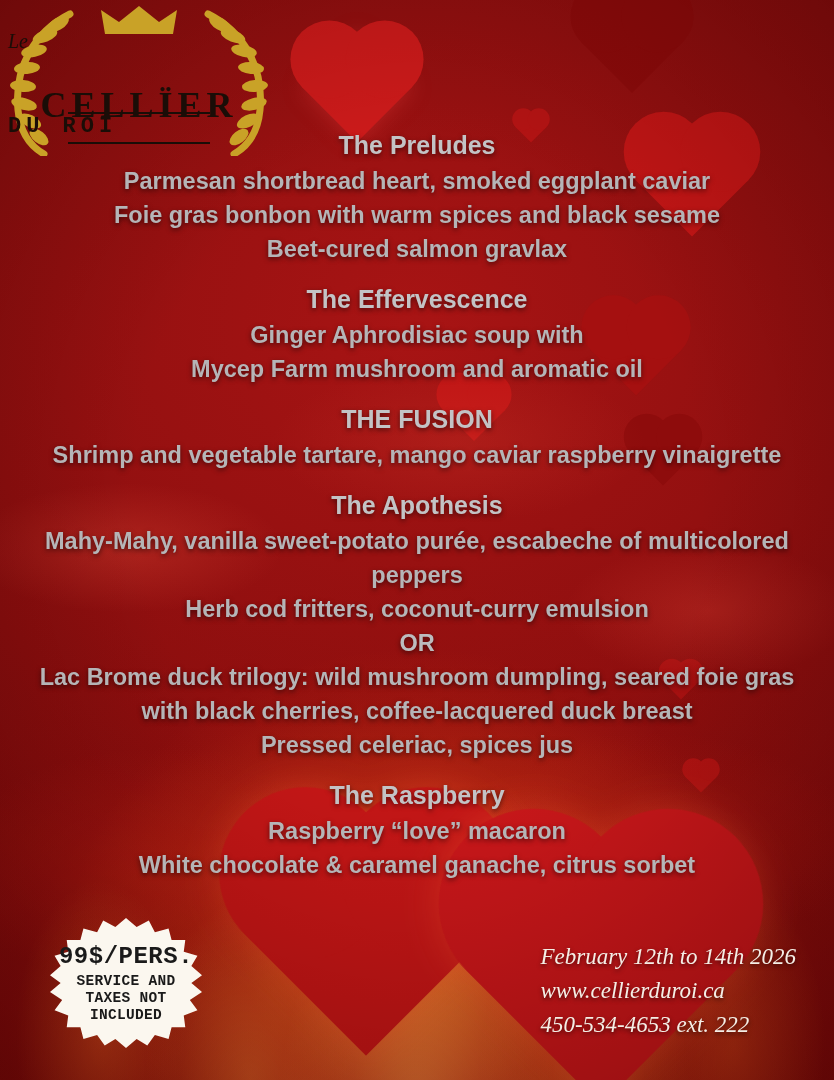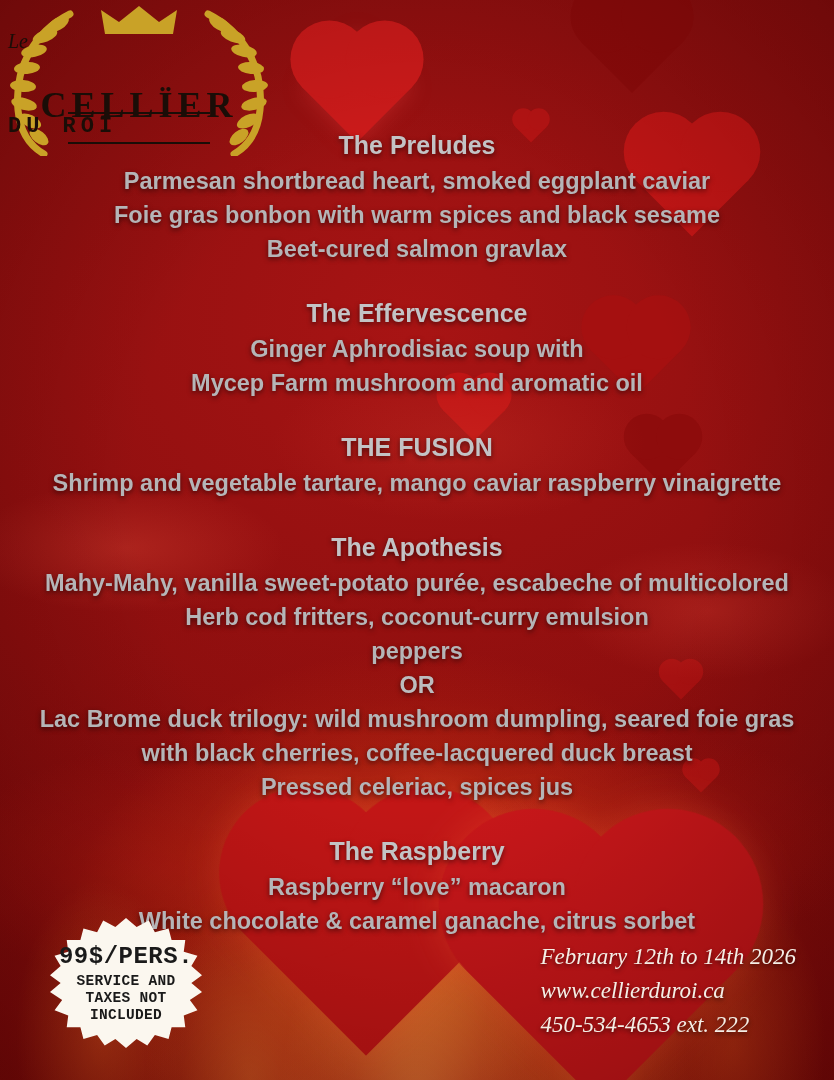--- a/index.html
+++ b/index.html
@@ -122,21 +122,21 @@
   
   .menu {
     position: absolute;
     left: 0; right: 0; top: 128px;
     text-align: center;
     color: #b9b9bb;
     font-weight: bold;
     text-shadow: 0 2px 5px rgba(0,0,0,0.55);
   }
   .section { margin-bottom: 0; }
-  .section + .section { margin-top: 30px; }
+  .section + .section { margin-top: 16px; }
   .sec-title {
     font-size: 25px;
     line-height: 34px;
     color: #c3c3c5;
     margin-bottom: 2px;
   }
   .sec-line {
     font-size: 23.5px;
     line-height: 34px;
     color: #b5b5b7;
@@ -281,22 +281,22 @@
     </div>
 
     <div class="section">
       <div class="sec-title">THE FUSION</div>
       <div class="sec-line">Shrimp and vegetable tartare, mango caviar raspberry vinaigrette</div>
     </div>
 
     <div class="section">
       <div class="sec-title">The Apothesis</div>
       <div class="sec-line">Mahy-Mahy, vanilla sweet-potato purée, escabeche of multicolored</div>
+      <div class="sec-line">peppers</div>
       <div class="sec-line">Herb cod fritters, coconut-curry emulsion</div>
-      <div class="sec-line">peppers</div>
       <div class="sec-or">OR</div>
       <div class="sec-line">Lac Brome duck trilogy: wild mushroom dumpling, seared foie gras</div>
       <div class="sec-line">with black cherries, coffee-lacquered duck breast</div>
       <div class="sec-line">Pressed celeriac, spices jus</div>
     </div>
 
     <div class="section">
       <div class="sec-title">The Raspberry</div>
       <div class="sec-line">Raspberry “love” macaron</div>
       <div class="sec-line">White chocolate &amp; caramel ganache, citrus sorbet</div>

